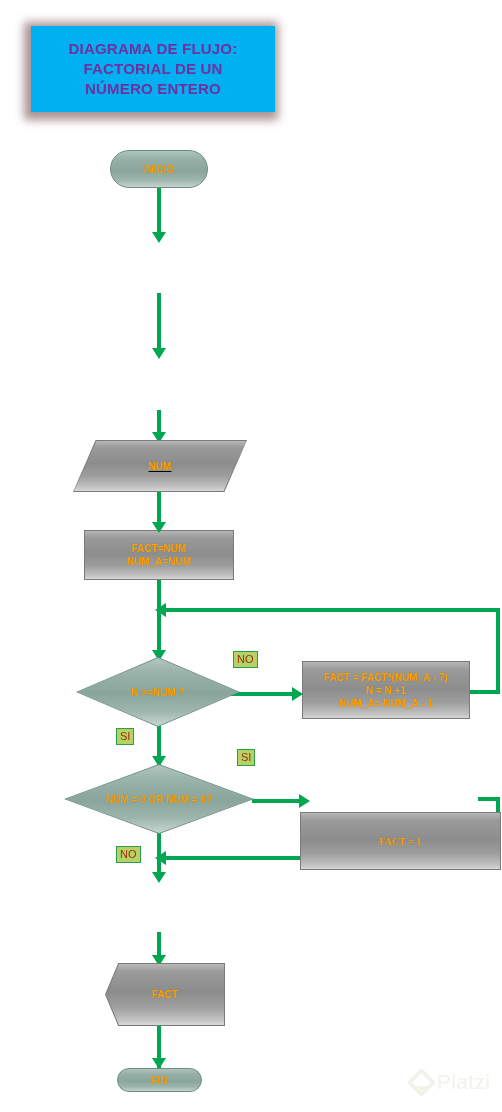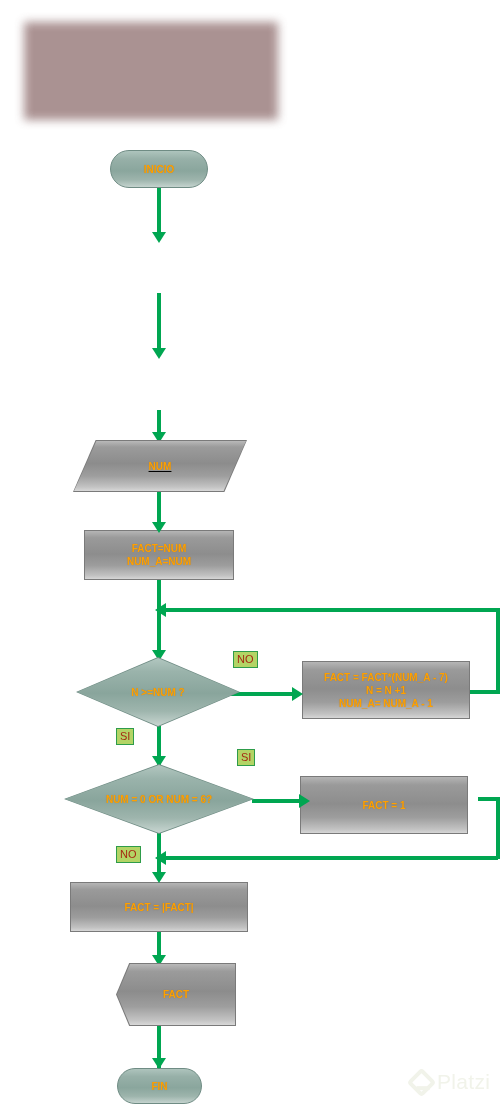--- a/index.html
+++ b/index.html
@@ -216,20 +216,25 @@
     font-size: 21px;
     letter-spacing: .3px;
   }
 </style>
 </head>
 <body>
 
 <div id="canvas">
 
   <div class="title-shadow"></div>
+  <div class="title-box">
+    <div class="title-text">DIAGRAMA DE FLUJO:
+FACTORIAL DE UN
+NÚMERO ENTERO</div>
+  </div>
 
   <div class="conn v" style="left:157px; top:188px; height:50px;"></div>
   <div class="arrow down" style="left:152px; top:232px;"></div>
 
   <div class="conn v" style="left:157px; top:293px; height:62px;"></div>
   <div class="arrow down" style="left:152px; top:348px;"></div>
 
   <div class="conn v" style="left:157px; top:410px; height:32px;"></div>
   <div class="arrow down" style="left:152px; top:432px;"></div>
 
@@ -301,37 +306,34 @@
   </div>
 
   <div class="node diamond" style="left:64px; top:764px; width:190px; height:70px;">
     <div class="shape-outline"></div>
     <div class="shape-inner">
       <div class="shape-fill sage diamond" style="position:absolute; inset:0;"></div>
     </div>
     <span class="lbl">NUM = 0  OR NUM = 6?</span>
   </div>
 
-  <div class="node grey-grad" style="left:300px; top:776px; width:168px; height:58px;">
+  <div class="node grey-grad" style="left:300px; top:812px; width:201px; height:58px;font-family:Liberation Serif, serif;">
     <span class="lbl">FACT = 1</span>
   </div>
 
-  <div class="node grey-grad" style="left:70px; top:882px; width:178px; height:50px;">
-    <span class="lbl">FACT = |FACT|</span>
-  </div>
-
-  <div class="node display" style="left:116px; top:963px; width:120px; height:63px;">
+
+  <div class="node display" style="left:105px; top:963px; width:120px; height:63px;">
     <div class="shape-outline"></div>
     <div class="shape-inner">
       <div class="shape-fill grey display" style="position:absolute; inset:0;"></div>
     </div>
     <span class="lbl">FACT</span>
   </div>
 
-  <div class="node sage-grad stadium" style="left:117px; top:1068px; width:85px; height:36px;">
+  <div class="node sage-grad stadium" style="left:117px; top:1068px; width:85px; height:24px;">
     <span class="lbl">FIN</span>
   </div>
 
   <div class="edge-label" style="left:233px; top:651px;">NO</div>
   <div class="edge-label" style="left:116px; top:728px;">SI</div>
   <div class="edge-label" style="left:237px; top:749px;">SI</div>
   <div class="edge-label" style="left:116px; top:846px;">NO</div>
 
   <div class="watermark">
     <div class="wm-mark"></div>

